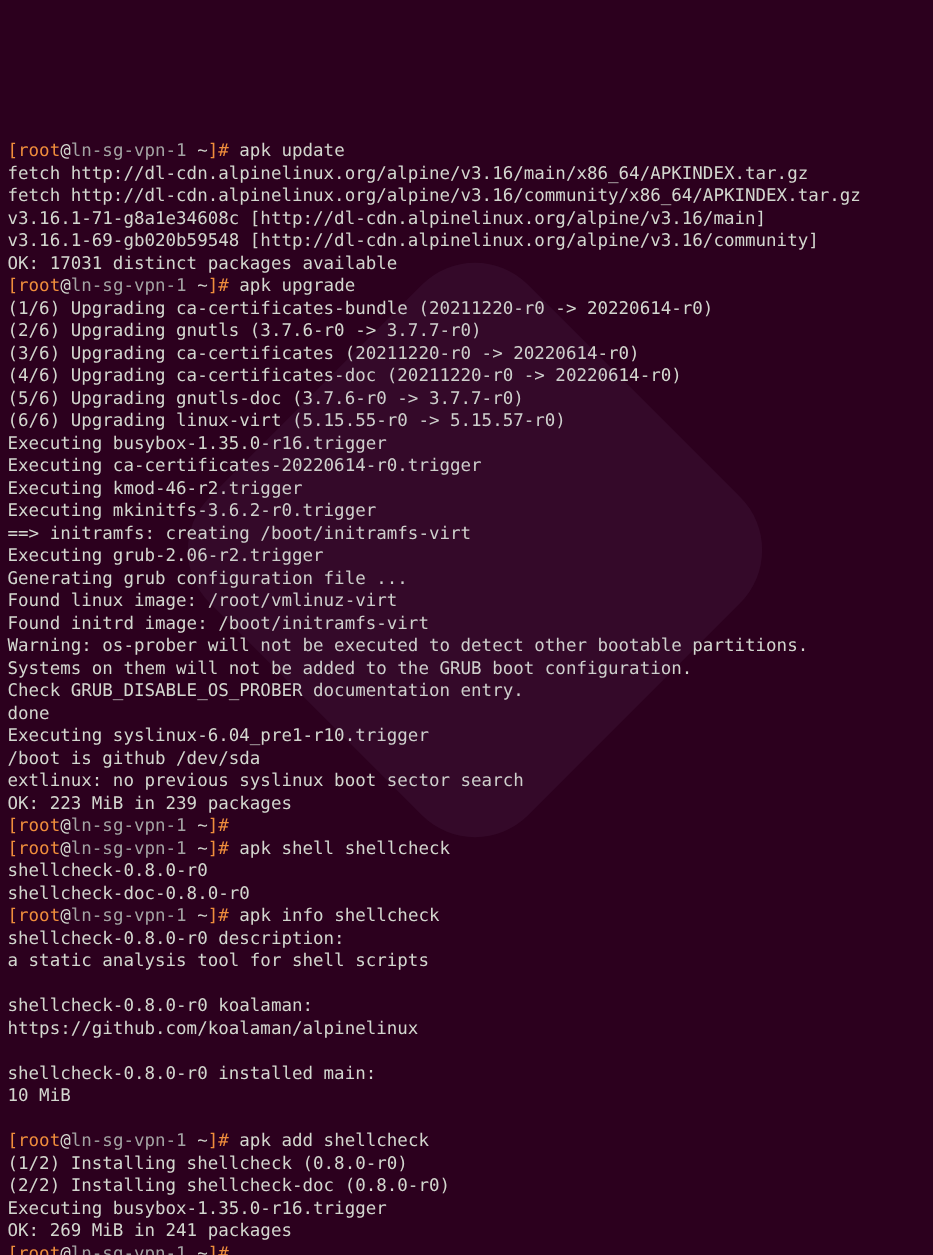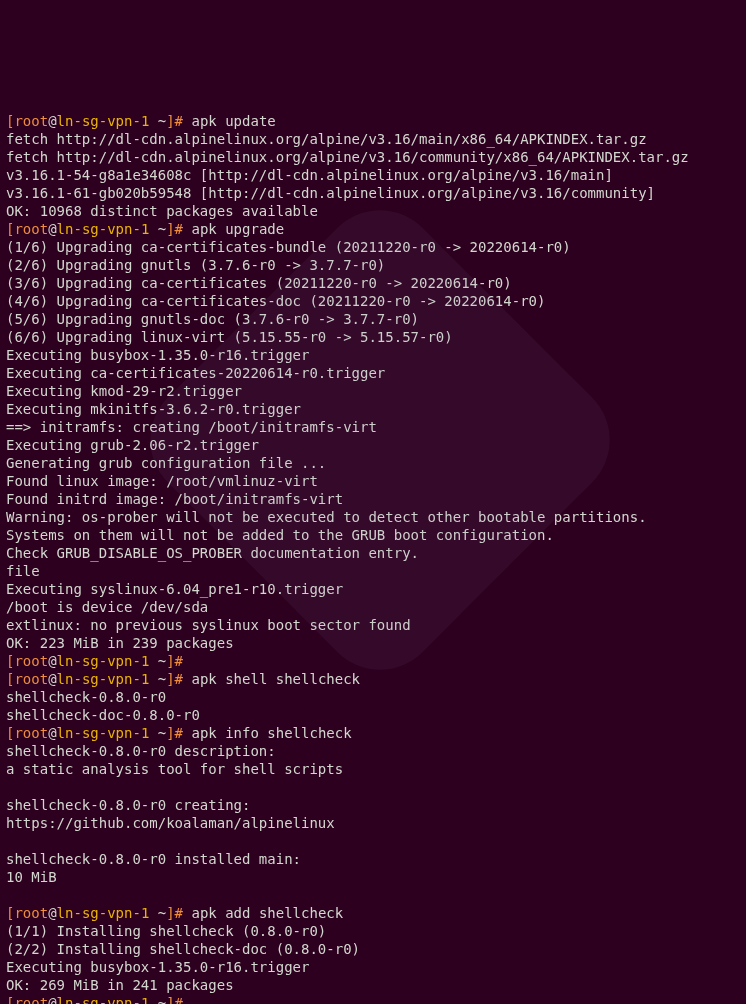--- a/index.html
+++ b/index.html
@@ -9,21 +9,21 @@
     color: #d3d7cf;
     font-family: "Consolas", "Monaco", monospace;
     font-size: 14px;
     line-height: 18px;
     width: 746px;
     box-sizing: border-box;
     white-space: pre;
     position: relative;
   }
   .o { color: #ef8d3c; }
-  .g { color: #eab308; }
+  .g { color: #a3a3a3; }
   .w { color: #d3d7cf; }
   .watermark {
     position: absolute;
     top: 260px;
     left: 200px;
     width: 360px;
     height: 360px;
     opacity: 0.08;
     pointer-events: none;
     transform: rotate(45deg);
@@ -34,63 +34,63 @@
 </head>
 <body>
 
 
 
 <div class="watermark"></div>
 
 <div id="term"><span class="o">[</span><span class="o">root</span><span class="w">@</span><span class="g">ln-sg-vpn-1</span><span class="w"> ~</span><span class="o">]# </span><span class="w">apk update</span>
 <span class="w">fetch http://dl-cdn.alpinelinux.org/alpine/v3.16/main/x86_64/APKINDEX.tar.gz</span>
 <span class="w">fetch http://dl-cdn.alpinelinux.org/alpine/v3.16/community/x86_64/APKINDEX.tar.gz</span>
-<span class="w">v3.16.1-54-g8a1e34608c [http://dl-cdn.alpinelinux.org/alpine/v3.16/main]</span>
-<span class="w">v3.16.1-61-gb020b59548 [http://dl-cdn.alpinelinux.org/alpine/v3.16/community]</span>
-<span class="w">OK: 10968 distinct packages available</span>
+<span class="w">v3.16.1-71-g8a1e34608c [http://dl-cdn.alpinelinux.org/alpine/v3.16/main]</span>
+<span class="w">v3.16.1-69-gb020b59548 [http://dl-cdn.alpinelinux.org/alpine/v3.16/community]</span>
+<span class="w">OK: 17031 distinct packages available</span>
 <span class="o">[</span><span class="o">root</span><span class="w">@</span><span class="g">ln-sg-vpn-1</span><span class="w"> ~</span><span class="o">]# </span><span class="w">apk upgrade</span>
 <span class="w">(1/6) Upgrading ca-certificates-bundle (20211220-r0 -&gt; 20220614-r0)</span>
 <span class="w">(2/6) Upgrading gnutls (3.7.6-r0 -&gt; 3.7.7-r0)</span>
 <span class="w">(3/6) Upgrading ca-certificates (20211220-r0 -&gt; 20220614-r0)</span>
 <span class="w">(4/6) Upgrading ca-certificates-doc (20211220-r0 -&gt; 20220614-r0)</span>
 <span class="w">(5/6) Upgrading gnutls-doc (3.7.6-r0 -&gt; 3.7.7-r0)</span>
 <span class="w">(6/6) Upgrading linux-virt (5.15.55-r0 -&gt; 5.15.57-r0)</span>
 <span class="w">Executing busybox-1.35.0-r16.trigger</span>
 <span class="w">Executing ca-certificates-20220614-r0.trigger</span>
-<span class="w">Executing kmod-29-r2.trigger</span>
+<span class="w">Executing kmod-46-r2.trigger</span>
 <span class="w">Executing mkinitfs-3.6.2-r0.trigger</span>
 <span class="w">==&gt; initramfs: creating /boot/initramfs-virt</span>
 <span class="w">Executing grub-2.06-r2.trigger</span>
 <span class="w">Generating grub configuration file ...</span>
 <span class="w">Found linux image: /root/vmlinuz-virt</span>
 <span class="w">Found initrd image: /boot/initramfs-virt</span>
 <span class="w">Warning: os-prober will not be executed to detect other bootable partitions.</span>
 <span class="w">Systems on them will not be added to the GRUB boot configuration.</span>
 <span class="w">Check GRUB_DISABLE_OS_PROBER documentation entry.</span>
-<span class="w">file</span>
+<span class="w">done</span>
 <span class="w">Executing syslinux-6.04_pre1-r10.trigger</span>
-<span class="w">/boot is device /dev/sda</span>
-<span class="w">extlinux: no previous syslinux boot sector found</span>
+<span class="w">/boot is github /dev/sda</span>
+<span class="w">extlinux: no previous syslinux boot sector search</span>
 <span class="w">OK: 223 MiB in 239 packages</span>
 <span class="o">[</span><span class="o">root</span><span class="w">@</span><span class="g">ln-sg-vpn-1</span><span class="w"> ~</span><span class="o">]# </span>
 <span class="o">[</span><span class="o">root</span><span class="w">@</span><span class="g">ln-sg-vpn-1</span><span class="w"> ~</span><span class="o">]# </span><span class="w">apk shell shellcheck</span>
 <span class="w">shellcheck-0.8.0-r0</span>
 <span class="w">shellcheck-doc-0.8.0-r0</span>
 <span class="o">[</span><span class="o">root</span><span class="w">@</span><span class="g">ln-sg-vpn-1</span><span class="w"> ~</span><span class="o">]# </span><span class="w">apk info shellcheck</span>
 <span class="w">shellcheck-0.8.0-r0 description:</span>
 <span class="w">a static analysis tool for shell scripts</span>
 <span class="w"></span>
-<span class="w">shellcheck-0.8.0-r0 creating:</span>
+<span class="w">shellcheck-0.8.0-r0 koalaman:</span>
 <span class="w">https://github.com/koalaman/alpinelinux</span>
 <span class="w"></span>
 <span class="w">shellcheck-0.8.0-r0 installed main:</span>
 <span class="w">10 MiB</span>
 <span class="w"></span>
 <span class="o">[</span><span class="o">root</span><span class="w">@</span><span class="g">ln-sg-vpn-1</span><span class="w"> ~</span><span class="o">]# </span><span class="w">apk add shellcheck</span>
-<span class="w">(1/1) Installing shellcheck (0.8.0-r0)</span>
+<span class="w">(1/2) Installing shellcheck (0.8.0-r0)</span>
 <span class="w">(2/2) Installing shellcheck-doc (0.8.0-r0)</span>
 <span class="w">Executing busybox-1.35.0-r16.trigger</span>
 <span class="w">OK: 269 MiB in 241 packages</span>
 <span class="o">[</span><span class="o">root</span><span class="w">@</span><span class="g">ln-sg-vpn-1</span><span class="w"> ~</span><span class="o">]# </span>
 
 
 
 
 </div>
 

